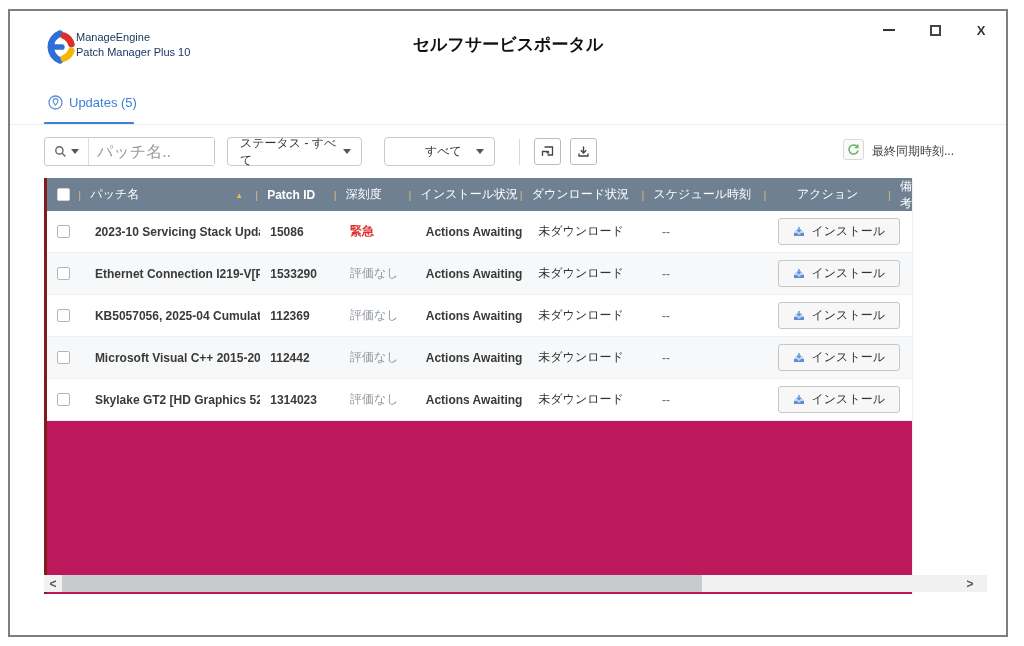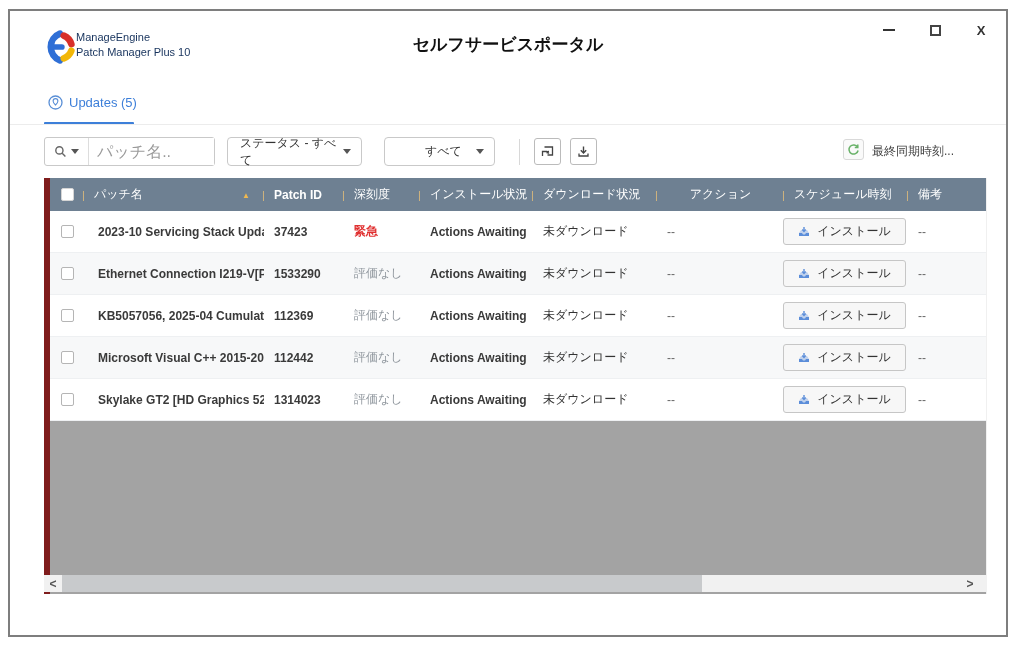--- a/index.html
+++ b/index.html
@@ -36,21 +36,21 @@
   .dd-scope { left:374px; width:111px;padding-left:40px; }
   .tb-divider { position:absolute; left:509px; top:4px; width:1px; height:26px; background:#d8d8d8; }
   .iconbtn { position:absolute; top:3px; width:27px; height:27px; border:1px solid #bbb; border-radius:3px; background:#fff; display:flex; align-items:center; justify-content:center; cursor:pointer; }
   .iconbtn-deploy { left:524px; }
   .iconbtn-download { left:560px; }
   .sync-group { position:absolute; right:52px; top:4px; display:flex; align-items:flex-end; gap:8px; }
   .sync-btn { width:21px; height:21px; border:1px solid #d9d9d9; border-radius:3px; background:#fafafa; display:flex; align-items:center; justify-content:center; cursor:pointer; }
   .sync-label { font-size:12px; color:#444; }
 
   
-  .tablewrap { position:absolute; left:34px; top:167px; width:943px; height:416px; border-left:6px solid #7f1d1d; border-right:1px solid #f0f0f0; background:#a3a3a3; }
+  .tablewrap { position:absolute; left:34px; top:167px; width:869px; height:416px; border-left:3px solid #7f1d1d; border-right:1px solid #f0f0f0; background:#be185d; }
   .thead { display:flex; height:33px; background:#6e8092; color:#fff; align-items:center; }
   .hcell { position:relative; height:100%; display:flex; align-items:center; font-size:12px; padding-left:10px; cursor:pointer; }
   .hcell + .hcell::before { content:"|"; position:absolute; left:-2px; top:50%; transform:translateY(-50%); color:#d9b77c; font-size:11px; font-weight:normal; }
   .c-check { width:34px; justify-content:center; padding-left:0; }
   .c-name { width:180px; }
   .c-id { width:80px; font-weight:bold; }
   .c-sev { width:76px; }
   .c-install { width:113px; }
   .c-dl { width:124px;text-align:right; }
   .c-sched { width:124px; }
@@ -191,40 +191,40 @@
         </div>
       <div class="hcell c-sev">
           <span>深刻度</span>
         </div>
       <div class="hcell c-install">
           <span>インストール状況</span>
         </div>
       <div class="hcell c-dl">
           <span>ダウンロード状況</span>
         </div>
+      <div class="hcell c-sched">
+          <span>スケジュール時刻</span>
+        </div>
       <div class="hcell c-action">
           <span>アクション</span>
-        </div>
-      <div class="hcell c-sched">
-          <span>スケジュール時刻</span>
         </div>
       <div class="hcell c-remarks">
           <span>備考</span>
         </div>
     </div>
     <div class="tbody">
     <div class="trow">
       <div class="cell c-check">
             <span class="cb"></span>
           </div>
       <div class="cell c-name">
             <span>2023-10 Servicing Stack Updat</span>
           </div>
       <div class="cell c-id">
-            <span>37423</span>
+            <span>15086</span>
           </div>
       <div class="cell c-sev">
             <span class="sev-critical">緊急</span>
           </div>
       <div class="cell c-install">
             <span>Actions Awaiting</span>
           </div>
       <div class="cell c-dl">
             <span>未ダウンロード</span>
           </div>

